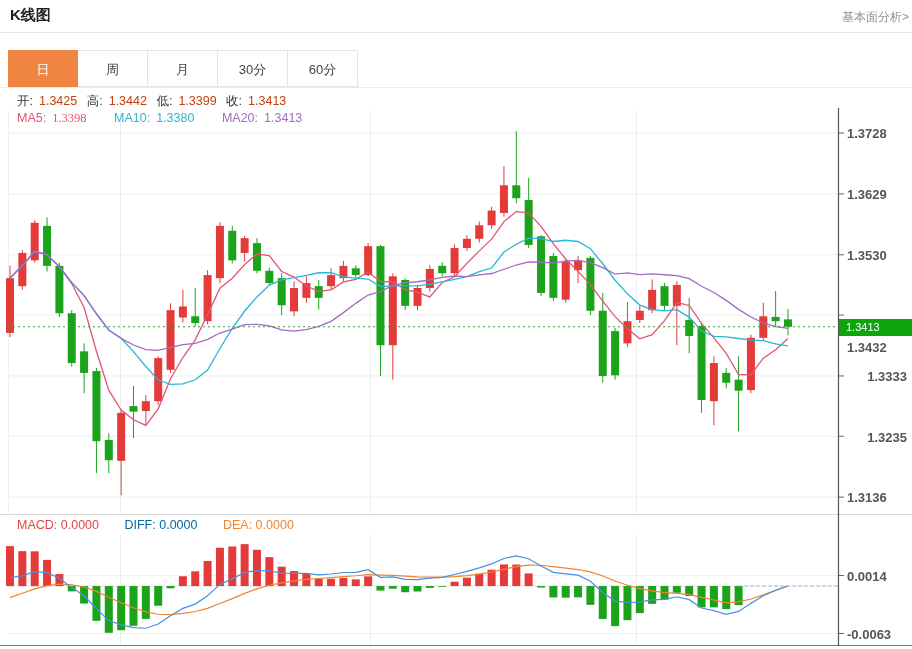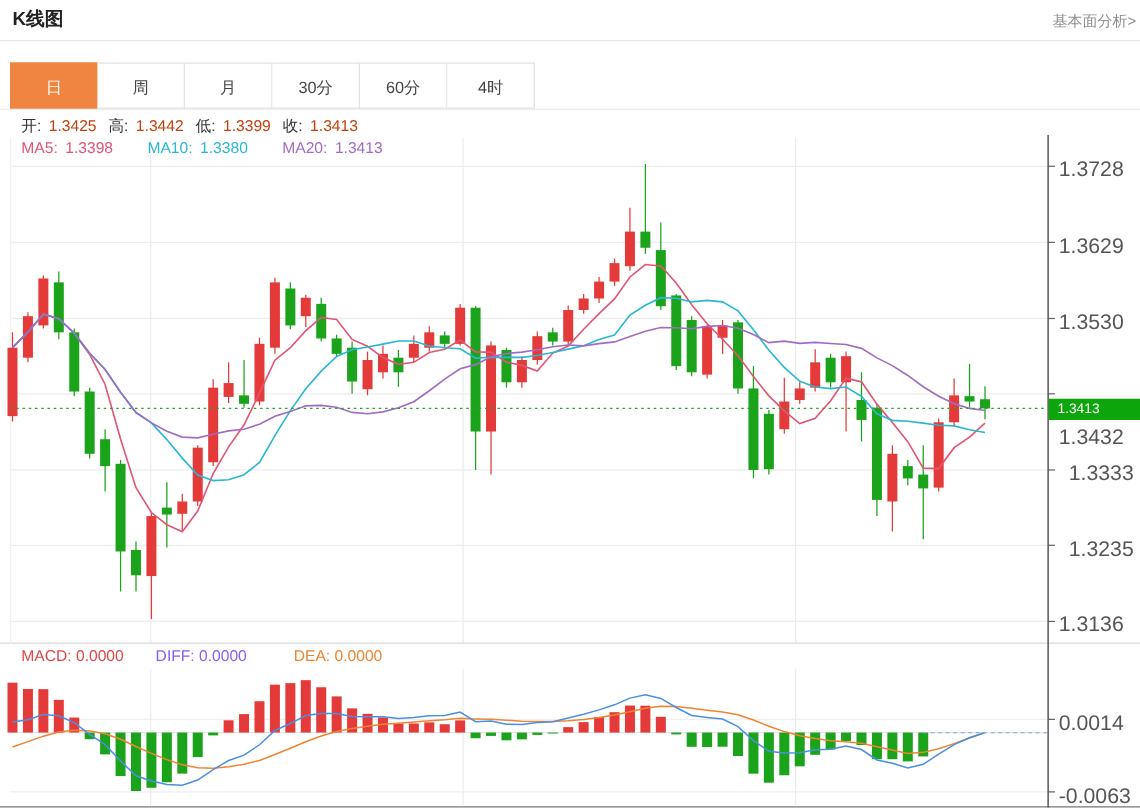--- a/index.html
+++ b/index.html
@@ -12,56 +12,55 @@
   .tabs-underline{position:absolute;left:0;top:87px;width:912px;height:1px;background:#ececec;}
   .tab{width:70px;height:37px;line-height:37px;text-align:center;font-size:13px;color:#444;
        background:#fff;border:1px solid #e4e4e4;border-left:none;box-sizing:border-box;cursor:pointer;}
   .tab:first-child{border-left:1px solid #e4e4e4;}
   .tab.selected{background:#ef8540;border-color:#ef8540;color:#fff;}
   .info-row{position:absolute;left:17px;font-size:12.5px;white-space:nowrap;z-index:3;}
   .info-row span{margin-right:6px;}
   .lbl{color:#333;}
   .val-green{color:#c2410c;margin-right:20px;}
   .svg-layer{position:absolute;left:0;top:0;z-index:1;}
-  .ytick{position:absolute;left:847px;width:60px;font-size:17px;color:#555;z-index:2;}
+  .ytick{position:absolute;left:847px;width:60px;font-size:13px;color:#555;z-index:2;font-weight:bold;}
   .price-badge{position:absolute;left:839px;top:319px;width:73px;height:17px;background:#0ca50c;
                color:#fff;font-size:11px;line-height:17px;padding-left:7px;box-sizing:border-box;z-index:4;}
   .macd-row{position:absolute;left:17px;top:518px;font-size:12.5px;white-space:nowrap;z-index:3;}
   .m-red{color:#e34545;margin-right:22px;}
-  .m-blue{color:#8b5cf6;margin-right:34px;}
+  .m-blue{color:#0369a1;margin-right:22px;}
   .m-orange{color:#f08430;}
 </style>
 </head>
 <body>
 
 <div class="page">
 
   <div class="title">K线图</div>
   <div class="fund-link">基本面分析&gt;</div>
   <div class="hdr-divider"></div>
 
   <div class="tabs">
     <div class="tab selected">日</div>
     <div class="tab">周</div>
     <div class="tab">月</div>
     <div class="tab">30分</div>
     <div class="tab">60分</div>
-    <div class="tab">4时</div>
   </div>
   <div class="tabs-underline"></div>
 
   <div class="info-row" style="top:93px;">
     <span class="lbl">开:</span><span class="val-green">1.3425</span>
     <span class="lbl">高:</span><span class="val-green">1.3442</span>
     <span class="lbl">低:</span><span class="val-green">1.3399</span>
     <span class="lbl">收:</span><span class="val-green">1.3413</span>
   </div>
 
   <div class="info-row" style="top:111px;">
-    <span style="color:#e25575">MA5:</span><span style="color:#e25575;margin-right:24px;">1.3398</span>
+    <span style="color:#e25575">MA5:</span><span style="color:#e25575;margin-right:24px;font-family:Liberation Serif, serif;">1.3398</span>
     <span style="color:#29b7d3">MA10:</span><span style="color:#29b7d3;margin-right:24px;">1.3380</span>
     <span style="color:#a06cc4">MA20:</span><span style="color:#a06cc4">1.3413</span>
   </div>
 
   <svg id="chart-svg" class="svg-layer" width="912" height="649">
       <line x1="8" y1="133" x2="838" y2="133" stroke="#ededed"></line>
       <line x1="838.5" y1="133" x2="844" y2="133" stroke="#666"></line>
       <line x1="8" y1="193.89490000000012" x2="838" y2="193.89490000000012" stroke="#ededed"></line>
       <line x1="838.5" y1="193.89490000000012" x2="844" y2="193.89490000000012" stroke="#666"></line>
       <line x1="8" y1="254.78980000000024" x2="838" y2="254.78980000000024" stroke="#ededed"></line>

